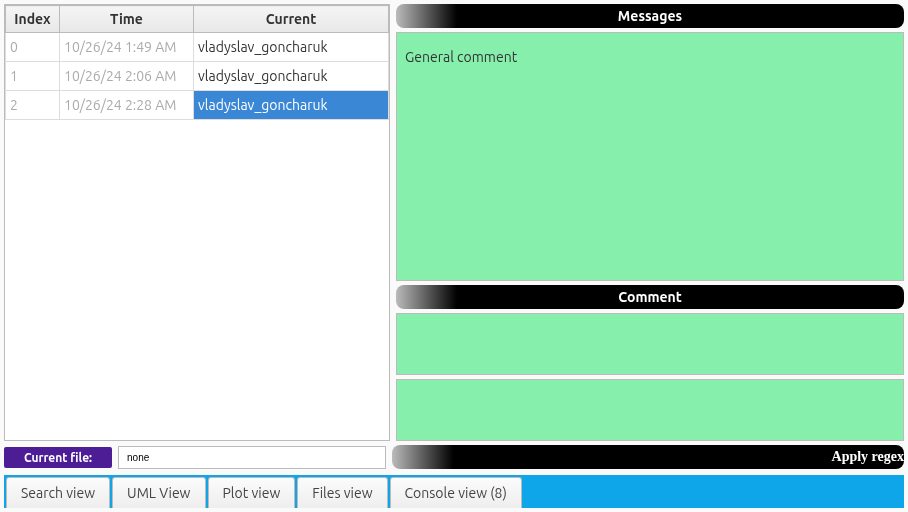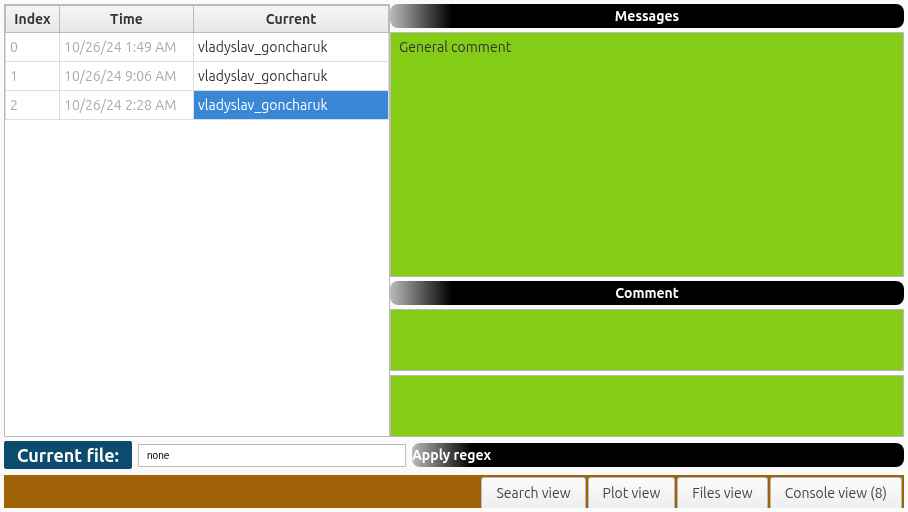--- a/index.html
+++ b/index.html
@@ -1,43 +1,43 @@
 <!DOCTYPE html>
 <html><head>
 <meta charset="utf-8">
 <style>
 * { box-sizing: border-box; margin: 0; padding: 0; }
 html, body { width: 908px; height: 512px; font-family: "Ubuntu", "Segoe UI", Arial, sans-serif; font-size: 14px; background: #fafafa; color: #333; overflow: hidden; }
 .app { display: flex; flex-direction: column; width: 100%; height: 100%; padding: 4px; }
-.main { display: flex; flex: 1; min-height: 0; }
+.main { display: flex; flex: 1; gap: 6px; min-height: 0; }
 .left { flex: 0 0 386px; display: flex; flex-direction: column; min-height: 0; }
 .right { flex: 1; display: flex; flex-direction: column; gap: 4px; min-height: 0; }
 
 .table-wrap { flex: 1; border: 1px solid #bbb; background: #fff; overflow: auto; }
 table { width: 100%; border-collapse: collapse; }
 th { background: linear-gradient(#f5f5f5,#e8e8e8); border: 1px solid #bbb; padding: 5px 2px; font-weight: bold; font-size: 14px; color: #333; }
 td { border: 1px solid #ddd; padding: 6px 4px; font-size: 14px; }
 td.idx, td.time { color: #aaa; }
 td.idx { width: 54px; }
 td.time { width: 134px; }
 tr.selected td.user { background: #3a87d6; color: #fff; }
 
 .section-header { background: #000; color: #fff; font-weight: bold; text-align: center; padding: 4px 0; border-radius: 8px; background: linear-gradient(90deg, #888 0%, #000 10%, #000 90%, #000 100%); }
 .section-header.grad { background: linear-gradient(90deg, #bbb 0%, #000 12%, #000 100%); }
-.panel-box { border: 1px solid #bbb; background: #84cc16; padding: 6px 8px; overflow: auto; }
+.panel-box { border: 1px solid #bbb; background: #86efac; padding: 16px 8px; overflow: auto; }
 .messages-box { flex: 1; min-height: 60px; }
 .comment-box { height: 62px; }
 .regex-box { height: 62px; }
 
 .footer-row { display: flex; align-items: center; gap: 6px; margin-top: 4px; }
-.cur-file-label { background: #0c4a6e; color: #fff; font-weight: bold; padding: 4px 13px; border-radius: 2px; font-size: 18px; }
+.cur-file-label { background: #4c1d95; color: #fff; font-weight: bold; padding: 4px 20px; border-radius: 2px; font-size: 12px; }
 .cur-file-input { flex: 0 0 268px; border: 1px solid #bbb; padding: 5px 8px; font-size: 10px; background: #fff; }
-.apply-regex { flex: 1; text-align: left; }
+.apply-regex { flex: 1; text-align: right; font-family: Liberation Serif, serif; }
 
-.tabs { display: flex; gap: 2px; margin-top: 6px; background: #a16207; padding: 2px 2px 0 2px; justify-content: flex-end; }
+.tabs { display: flex; gap: 2px; margin-top: 6px; background: #0ea5e9; padding: 2px 2px 0 2px; }
 .tab { border: 1px solid #bbb; border-bottom: none; background: linear-gradient(#fbfbfb,#eee); padding: 7px 14px; font-size: 14px; color: #444; cursor: pointer; border-radius: 3px 3px 0 0; }
 .tab.active { background: #fff; font-weight: normal; color: #222; position: relative; top: 1px; }
 </style>
 </head>
 <body>
 
 <div class="app">
   <div class="main">
 
     <div class="left">
@@ -51,21 +51,21 @@
             </tr>
           </thead>
           <tbody>
             <tr>
               <td class="idx">0</td>
               <td class="time">10/26/24 1:49 AM</td>
               <td class="user">vladyslav_goncharuk</td>
             </tr>
             <tr>
               <td class="idx">1</td>
-              <td class="time">10/26/24 9:06 AM</td>
+              <td class="time">10/26/24 2:06 AM</td>
               <td class="user">vladyslav_goncharuk</td>
             </tr>
             <tr class="selected">
               <td class="idx">2</td>
               <td class="time">10/26/24 2:28 AM</td>
               <td class="user">vladyslav_goncharuk</td>
             </tr>
           </tbody>
         </table>
       </div>
@@ -84,17 +84,18 @@
   </div>
 
   <div class="footer-row">
     <div class="cur-file-label">Current file:</div>
     <input class="cur-file-input" value="none" style="">
     <div class="section-header grad apply-regex">Apply regex</div>
   </div>
 
   <div class="tabs">
     <div class="tab">Search view</div>
+    <div class="tab">UML View</div>
     <div class="tab">Plot view</div>
     <div class="tab">Files view</div>
     <div class="tab">Console view (8)</div>
   </div>
 </div>
 
 </body></html>

